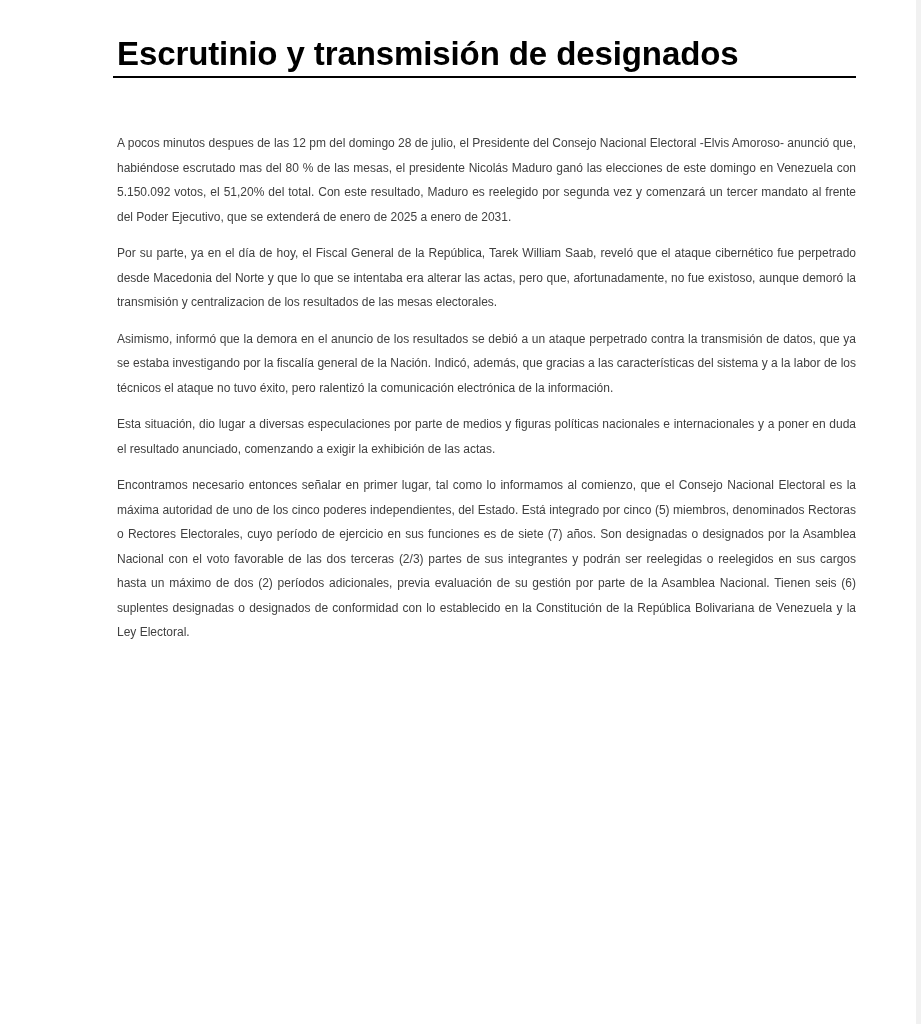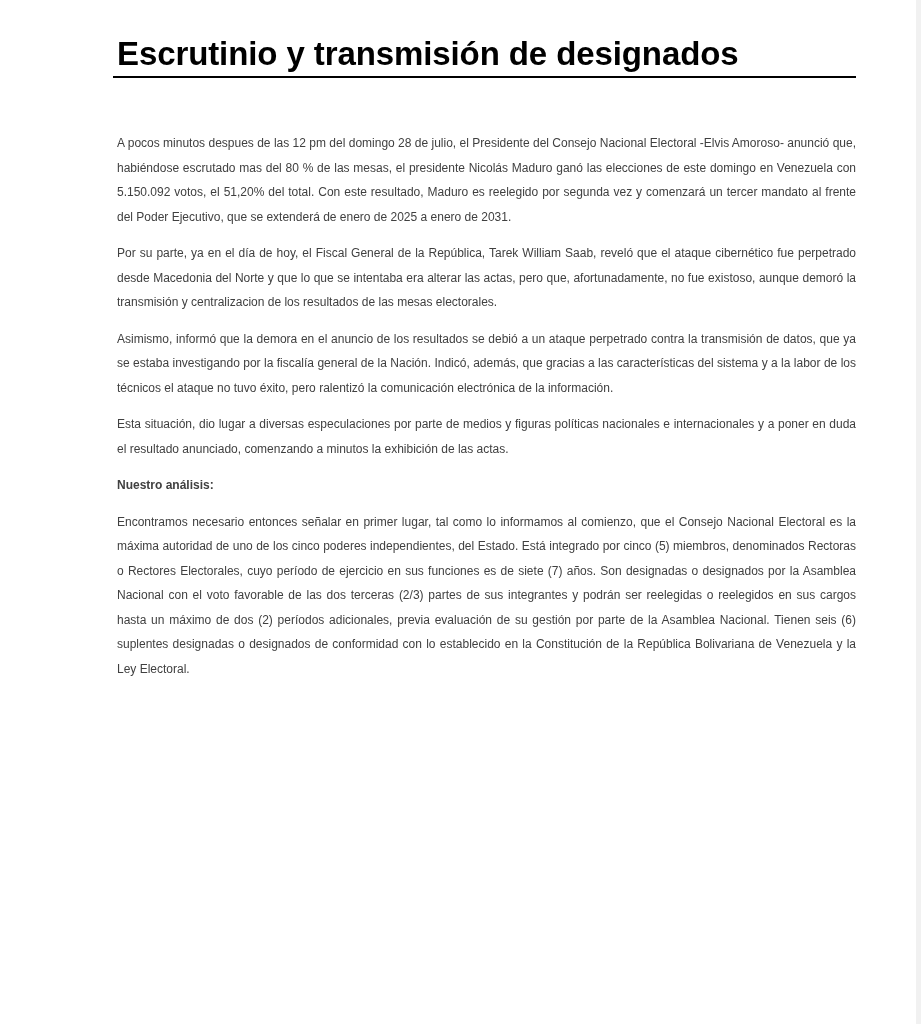--- a/index.html
+++ b/index.html
@@ -78,20 +78,19 @@
 
 <div class="page">
   <div class="article">
     <h1 class="title">Escrutinio y transmisión de designados</h1>
     <div class="title-rule"></div>
 
     <div class="body-text">
       <p>A pocos minutos despues de las 12 pm del domingo 28 de julio, el Presidente del Consejo Nacional Electoral -Elvis Amoroso- anunció que, habiéndose escrutado mas del 80 % de las mesas, el presidente Nicolás Maduro ganó las elecciones de este domingo en Venezuela con 5.150.092 votos, el 51,20% del total. Con este resultado, Maduro es reelegido por segunda vez y comenzará un tercer mandato al frente del Poder Ejecutivo, que se extenderá de enero de 2025 a enero de 2031.</p>
       <p>Por su parte, ya en el día de hoy, el Fiscal General de la República, Tarek William Saab, reveló que el ataque cibernético fue perpetrado desde Macedonia del Norte y que lo que se intentaba era alterar las actas, pero que, afortunadamente, no fue existoso, aunque demoró la transmisión y centralizacion de los resultados de las mesas electorales.</p>
       <p>Asimismo, informó que la demora en el anuncio de los resultados se debió a un ataque perpetrado contra la transmisión de datos, que ya se estaba investigando por la fiscalía general de la Nación. Indicó, además, que gracias a las características del sistema y a la labor de los técnicos el ataque no tuvo éxito, pero ralentizó la comunicación electrónica de la información.</p>
-      <p>Esta situación, dio lugar a diversas especulaciones por parte de medios y figuras políticas nacionales e internacionales y a poner en duda el resultado anunciado, comenzando a minutos la exhibición de las actas.</p>
-      <p class="subheading">Nuestro análisis:</p>
+      <p>Esta situación, dio lugar a diversas especulaciones por parte de medios y figuras políticas nacionales e internacionales y a poner en duda el resultado anunciado, comenzando a exigir la exhibición de las actas.</p>
       <p>Encontramos necesario entonces señalar en primer lugar, tal como lo informamos al comienzo, que el Consejo Nacional Electoral es la máxima autoridad de uno de los cinco poderes independientes, del Estado. Está integrado por cinco (5) miembros, denominados Rectoras o Rectores Electorales, cuyo período de ejercicio en sus funciones es de siete (7) años. Son designadas o designados por la Asamblea Nacional con el voto favorable de las dos terceras (2/3) partes de sus integrantes y podrán ser reelegidas o reelegidos en sus cargos hasta un máximo de dos (2) períodos adicionales, previa evaluación de su gestión por parte de la Asamblea Nacional. Tienen seis (6) suplentes designadas o designados de conformidad con lo establecido en la Constitución de la República Bolivariana de Venezuela y la Ley Electoral.</p>
     </div>
   </div>
 </div>
 
 <div class="scrollbar-track"></div>
 
 </body></html>

